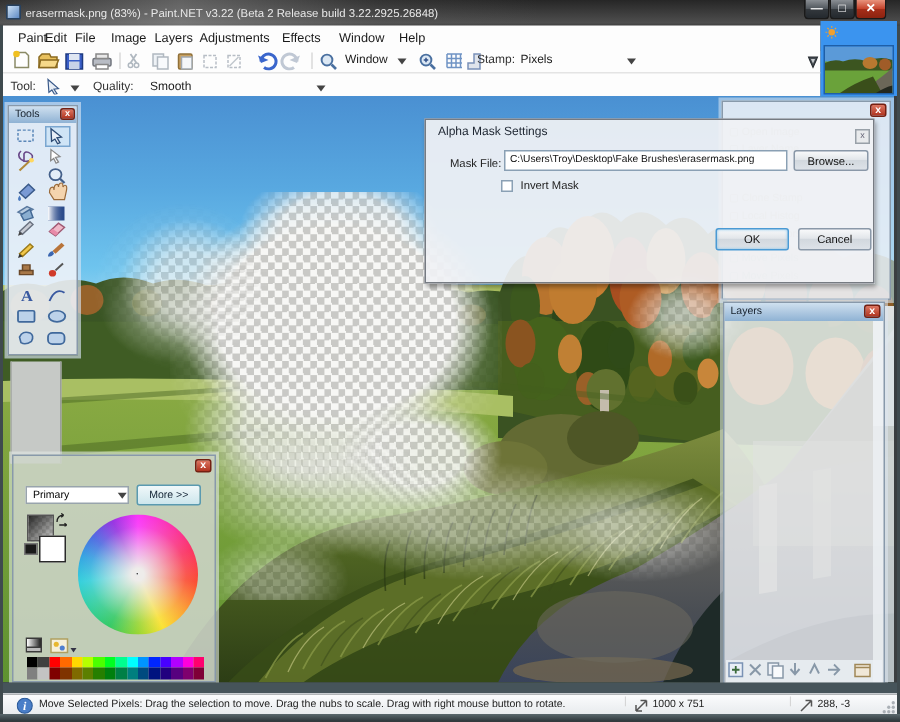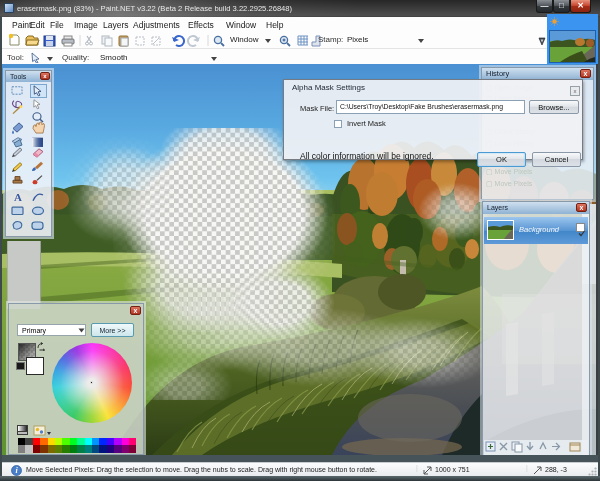--- a/index.html
+++ b/index.html
@@ -307,40 +307,38 @@
 
 <div class="abs checker" style="left:111px;top:64px;width:222px;height:204px;--m:radial-gradient(ellipse 48% 41% at 50% 42%,#000 74%,transparent 98%),radial-gradient(ellipse 40% 26% at 42% 78%,rgba(0,0,0,0.8) 50%,transparent 94%),radial-gradient(ellipse 31% 19% at 51% 11%,rgba(0,0,0,0.85) 55%,transparent 96%),radial-gradient(ellipse 52% 49% at 50% 50%,rgba(0,0,0,0.4) 55%,transparent 100%);-webkit-mask-image:var(--m);mask-image:var(--m)"></div>
 <div class="abs checker" style="left:220px;top:198px;width:115px;height:86px;opacity:0.9;--m:radial-gradient(ellipse 50% 46% at 50% 48%,#000 52%,transparent 96%);-webkit-mask-image:var(--m);mask-image:var(--m)"></div>
 <div class="abs checker" style="left:138px;top:219px;width:342px;height:117px;opacity:0.5;--m:radial-gradient(ellipse 26% 42% at 20% 38%,#000 35%,transparent 90%),radial-gradient(ellipse 32% 38% at 52% 55%,#000 32%,transparent 90%),radial-gradient(ellipse 24% 34% at 83% 60%,#000 28%,transparent 88%),radial-gradient(ellipse 16% 30% at 13% 88%,rgba(0,0,0,0.8) 30%,transparent 88%);-webkit-mask-image:var(--m);mask-image:var(--m)"></div>
 <div class="abs checker" style="left:54px;top:66px;width:122px;height:122px;opacity:0.7;--m:radial-gradient(ellipse 42% 38% at 58% 48%,#000 42%,transparent 92%),radial-gradient(ellipse 50% 46% at 55% 50%,rgba(0,0,0,0.3) 40%,transparent 100%);-webkit-mask-image:var(--m);mask-image:var(--m)"></div>
 <div class="abs checker" style="left:406px;top:108px;width:100px;height:80px;opacity:0.5;--m:radial-gradient(ellipse 45% 40% at 50% 50%,#000 35%,transparent 90%);-webkit-mask-image:var(--m);mask-image:var(--m)"></div>
 </div>
 <div class="abs" style="left:7px;top:241px;width:34px;height:68px;background:#c6c9c6;border-left:1px solid #aaaeaa;border-right:1px solid #9a9e9a"></div>
 
 <div class="fw" style="left:481px;top:67px;width:113px;height:133px;background:rgba(235,240,246,0.9);border:1px solid #8899aa;box-shadow:0 0 0 2px rgba(210,225,240,0.6)">
-<div class="fwtitle">History</div>
     <div class="fwx" style="right:2px">x</div>
 <div class="abs" style="left:4px;top:16px;font-size:7px;color:#b9c4bb">▢ Open Image</div>
 <div class="abs" style="left:4px;top:27px;font-size:7px;color:#b9c4b9">▢ Layer Name</div>
 <div class="abs" style="left:4px;top:60px;font-size:7px;color:#bdc6bd">▢ Clone Stamp</div>
 <div class="abs" style="left:4px;top:72px;font-size:7px;color:#bdc6bd">▢ Local Histog</div>
 <div class="abs" style="left:4px;top:84px;font-size:7px;color:#c4bcbc">▢ Invert Colors</div>
 <div class="abs" style="left:4px;top:100px;font-size:7px;color:#bdc6bd">▢ Move Pixels</div>
 <div class="abs" style="left:4px;top:112px;font-size:7px;color:#bdc6bd">▢ Move Pixels</div>
 </div>
 
-<div class="fw" style="left:283px;top:79px;width:300px;height:81px;background:rgba(240,241,244,0.93);border:1px solid #767b82;box-shadow:1px 2px 3px rgba(0,0,0,0.35)">
+<div class="fw" style="left:283px;top:79px;width:300px;height:110px;background:rgba(240,241,244,0.93);border:1px solid #767b82;box-shadow:1px 2px 3px rgba(0,0,0,0.35)">
 <div class="abs" style="left:8px;top:3px;font-size:8px;color:#1c2430">Alpha Mask Settings</div>
 <div class="abs" style="left:286px;top:6px;width:10px;height:10px;border:1px solid #98a0a8;background:#e8eaec;font-size:6px;line-height:8px;text-align:center;color:#667">x</div>
 <div class="abs" style="left:16px;top:24px;font-size:7.5px;color:#222">Mask File:</div>
 <div class="abs" style="left:52px;top:20px;width:189px;height:14px;background:#fff;border:1px solid #8aa0b4;font-size:6.8px;line-height:12px;padding-left:3px;color:#111;white-space:nowrap;overflow:hidden">C:\Users\Troy\Desktop\Fake Brushes\erasermask.png</div>
 <div class="abs btn" style="left:245px;top:20px;width:50px;height:14px">Browse...</div>
 <div class="abs" style="left:50px;top:40px;width:8px;height:8px;background:#fff;border:1px solid #8aa0b4"></div>
 <div class="abs" style="left:63px;top:39px;font-size:7.5px;color:#222">Invert Mask</div>
-<div class="abs" style="left:16px;top:71px;font-size:8.5px;color:#111">All color information will be ignored.</div>
 <div class="abs btn" style="left:193px;top:72px;width:49px;height:15px;border-color:#4a9ad4;box-shadow:0 0 2px #7ec0ea inset">OK</div>
 <div class="abs btn" style="left:248px;top:72px;width:49px;height:15px">Cancel</div>
 </div>
 
 <div class="fw" style="left:5px;top:70px;width:47px;height:167px;background:rgba(238,242,248,0.9);border:1px solid #8899aa;box-shadow:0 0 0 2px rgba(215,228,242,0.65)">
 <div class="fwtitle" style="font-size:7px;height:11px;line-height:11px">Tools</div>
     <div class="fwx" style="right:1px;width:10px;height:8px;font-size:6px">x</div>
 <div class="abs" style="left:24px;top:13px;width:17px;height:14px;background:#cfe4f6;border:1px solid #7aa6d0"></div>
 <svg class="abs" style="left:3px;top:13px" width="40" height="150" viewBox="0 0 40 162" preserveAspectRatio="none">
 <g>
@@ -460,34 +458,20 @@
       <div style="position:absolute;left:88.80000000000001px;top:7.4px;width:7.4px;height:7.4px;background:#21007f"></div>
       <div style="position:absolute;left:96.2px;top:7.4px;width:7.4px;height:7.4px;background:#57007f"></div>
       <div style="position:absolute;left:103.60000000000001px;top:7.4px;width:7.4px;height:7.4px;background:#7f006e"></div>
       <div style="position:absolute;left:111px;top:7.4px;width:7.4px;height:7.4px;background:#7f0037"></div>
     </div>
 </div>
 
 <div class="fw" style="left:482px;top:201px;width:108px;height:256px;background:rgba(240,243,246,0.82);border:1px solid #8899aa;box-shadow:0 0 0 2px rgba(220,230,240,0.55)">
 <div class="fwtitle" style="font-size:7px">Layers</div>
     <div class="fwx" style="right:2px">x</div>
-<div class="abs" style="left:1px;top:15px;width:104px;height:27px;background:linear-gradient(180deg,#9cc6ee,#5895d2 50%,#4186c8 52%,#5f9ad8 100%)">
-<div class="abs" style="left:3px;top:3px;width:27px;height:20px;border:1px solid #fff;background:#6aa23a">
-<svg width="25" height="18" viewBox="0 0 25 18">
-          <rect width="25" height="7" fill="#5b9ad8"></rect>
-          <rect y="6" width="25" height="12" fill="#6aa23a"></rect>
-          <path d="M0,6 Q6,4 12,6 Q18,3 25,5 L25,9 L0,9 Z" fill="#3c5520"></path>
-          <path d="M25,8 L25,18 L16,18 Q20,12 25,8 Z" fill="#6b6758"></path>
-        </svg>
-</div>
-<span class="abs" style="left:35px;top:8px;font-style:italic;font-size:7.5px;color:#f4f8fc">Background</span>
-<div class="abs" style="left:92px;top:6px;width:9px;height:9px;background:#fff;border:1px solid #888"><svg width="9" height="9">
-          <path d="M2,4.5 L4,6.5 L7.5,2" stroke="#333" stroke-width="1.2" fill="none"></path>
-        </svg></div>
-</div>
 <div class="abs" style="left:1px;top:238px;right:1px;height:15px;background:rgba(235,240,245,0.85)">
 <svg width="100" height="14" viewBox="0 0 100 14">
 <g font-size="9">
 <rect x="2" y="2" width="9" height="9" fill="#e8eef6" stroke="#7a92b4"></rect>
           <path d="M4,6.5 h5 M6.5,4 v5" stroke="#3a6a3a" stroke-width="1.2"></path>
 <path d="M16,3 L23,10 M23,3 L16,10" stroke="#8898a8" stroke-width="1.4"></path>
 <rect x="28" y="2" width="7" height="8" fill="#eef2f8" stroke="#8898a8"></rect>
           <rect x="31" y="4" width="7" height="8" fill="#f8fafc" stroke="#8898a8"></rect>
 <path d="M46,2 v7 M43,6 l3,3.5 l3,-3.5" stroke="#8898a8" stroke-width="1.3" fill="none"></path>
 <path d="M56,9 l3,-6 l3,6" stroke="#8898a8" stroke-width="1.3" fill="none"></path>

